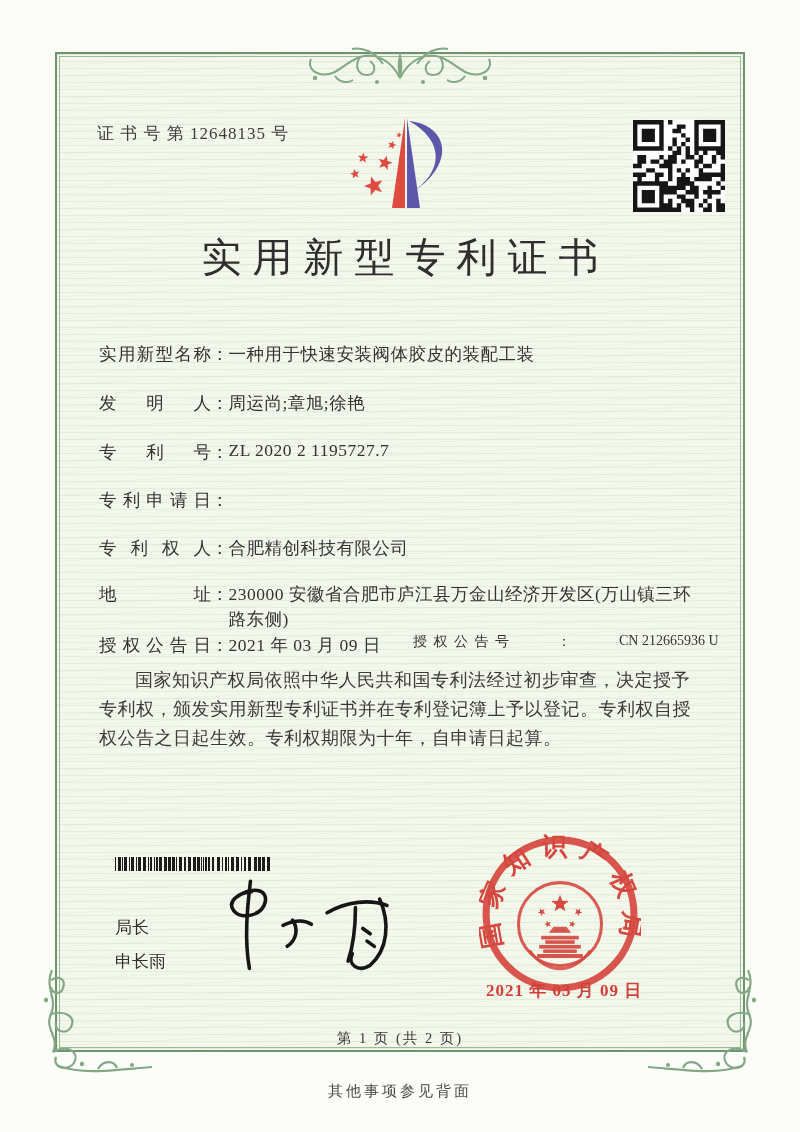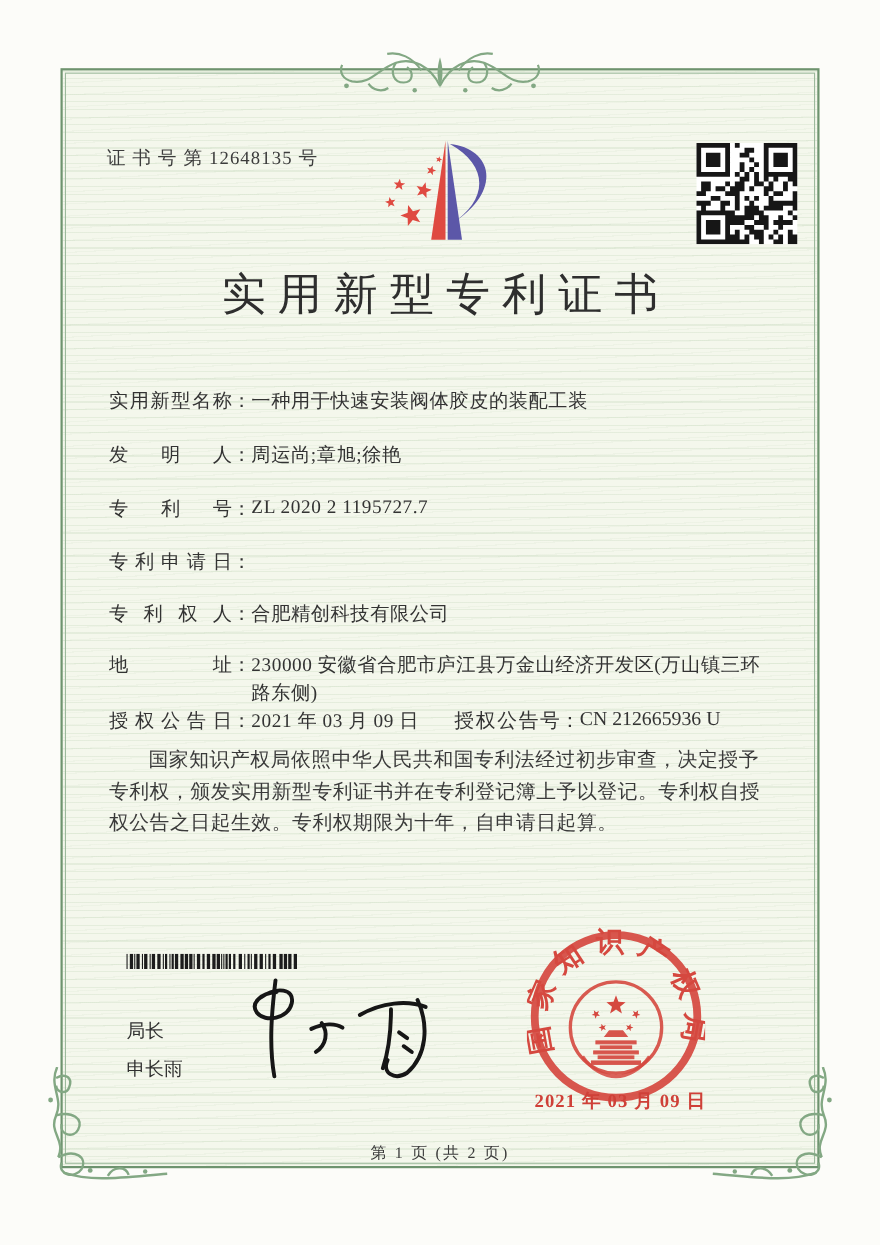--- a/index.html
+++ b/index.html
@@ -7,21 +7,21 @@
   body {
     font-family: "Liberation Serif", "DejaVu Serif", serif;
     background:#ffffff;
   }
   .page {
     position:relative; width:800px; height:1132px;
     background:#fcfcf9; overflow:hidden;
   }
   
   .cert {
-    position:absolute; left:55px; top:62px; width:690px; height:1000px;
+    position:absolute; left:55px; top:52px; width:690px; height:1000px;
     border:2px solid #6e936f;
     background-color:#f4f7ec;
     background-image:
       repeating-linear-gradient(180deg, rgba(158,190,148,.18) 0px, rgba(158,190,148,.18) 1px, rgba(0,0,0,0) 1px, rgba(0,0,0,0) 7px),
       repeating-linear-gradient(177deg, rgba(158,190,148,.08) 0px, rgba(158,190,148,.08) 1px, rgba(0,0,0,0) 1px, rgba(0,0,0,0) 11px);
   }
   .cert::before {
     content:""; position:absolute; inset:2px;
     border:1px solid #9cb99c; pointer-events:none;
   }
@@ -35,21 +35,21 @@
     font-weight:500;
   }
   .row { position:absolute; left:42px; display:flex; align-items:flex-start;
          font-size:17.5px; color:#333; }
   .row .lbl {
     width:112px; text-align:justify; text-align-last:justify; flex:0 0 112px;
   }
   .row .colon { flex:0 0 16px; }
   .row .val { letter-spacing:.5px; }
   .row .val.wrap2 { width:470px; word-break:break-all; line-height:25px; }
-  .row-grant2 { position:absolute; left:356px; display:flex; font-size:18px; color:#333; }
+  .row-grant2 { position:absolute; left:356px; display:flex; font-size:14px; color:#333;gap:48px; }
   .row-grant2 .lbl { width:96px; text-align:justify; text-align-last:justify; flex:0 0 96px; }
   .paras {
     left:42px; top:612px; width:608px;
     font-size:18px; line-height:29px; color:#3a3a3a;
     font-family:"Liberation Serif","DejaVu Serif",serif;
   }
   .paras p { text-indent:2em; letter-spacing:.5px; }
   .signer-title { left:58px; top:862px; font-size:17px; color:#2f2f2f; font-family:"Liberation Sans","DejaVu Sans",sans-serif; }
   .signer-name  { left:58px; top:896px; font-size:17px; color:#2f2f2f; font-family:"Liberation Sans","DejaVu Sans",sans-serif; }
   .seal-date {
@@ -282,13 +282,14 @@
         <path d="M17,82 C32,74 44,82 38,93 C32,102 16,98 20,87"></path>
         <path d="M22,96 C48,105 78,100 116,97"></path>
         <path d="M62,99 C67,90 78,90 81,98"></path>
         <circle cx="10" cy="30" r="2.2" fill="#83a884" stroke="none"></circle>
         <circle cx="46" cy="94" r="2.2" fill="#83a884" stroke="none"></circle>
         <circle cx="96" cy="95" r="2" fill="#83a884" stroke="none"></circle>
       </g>
     </svg>
   </div>
 
+  <div class="abs back-note">其他事项参见背面</div>
 </div>
 
 </body></html>

